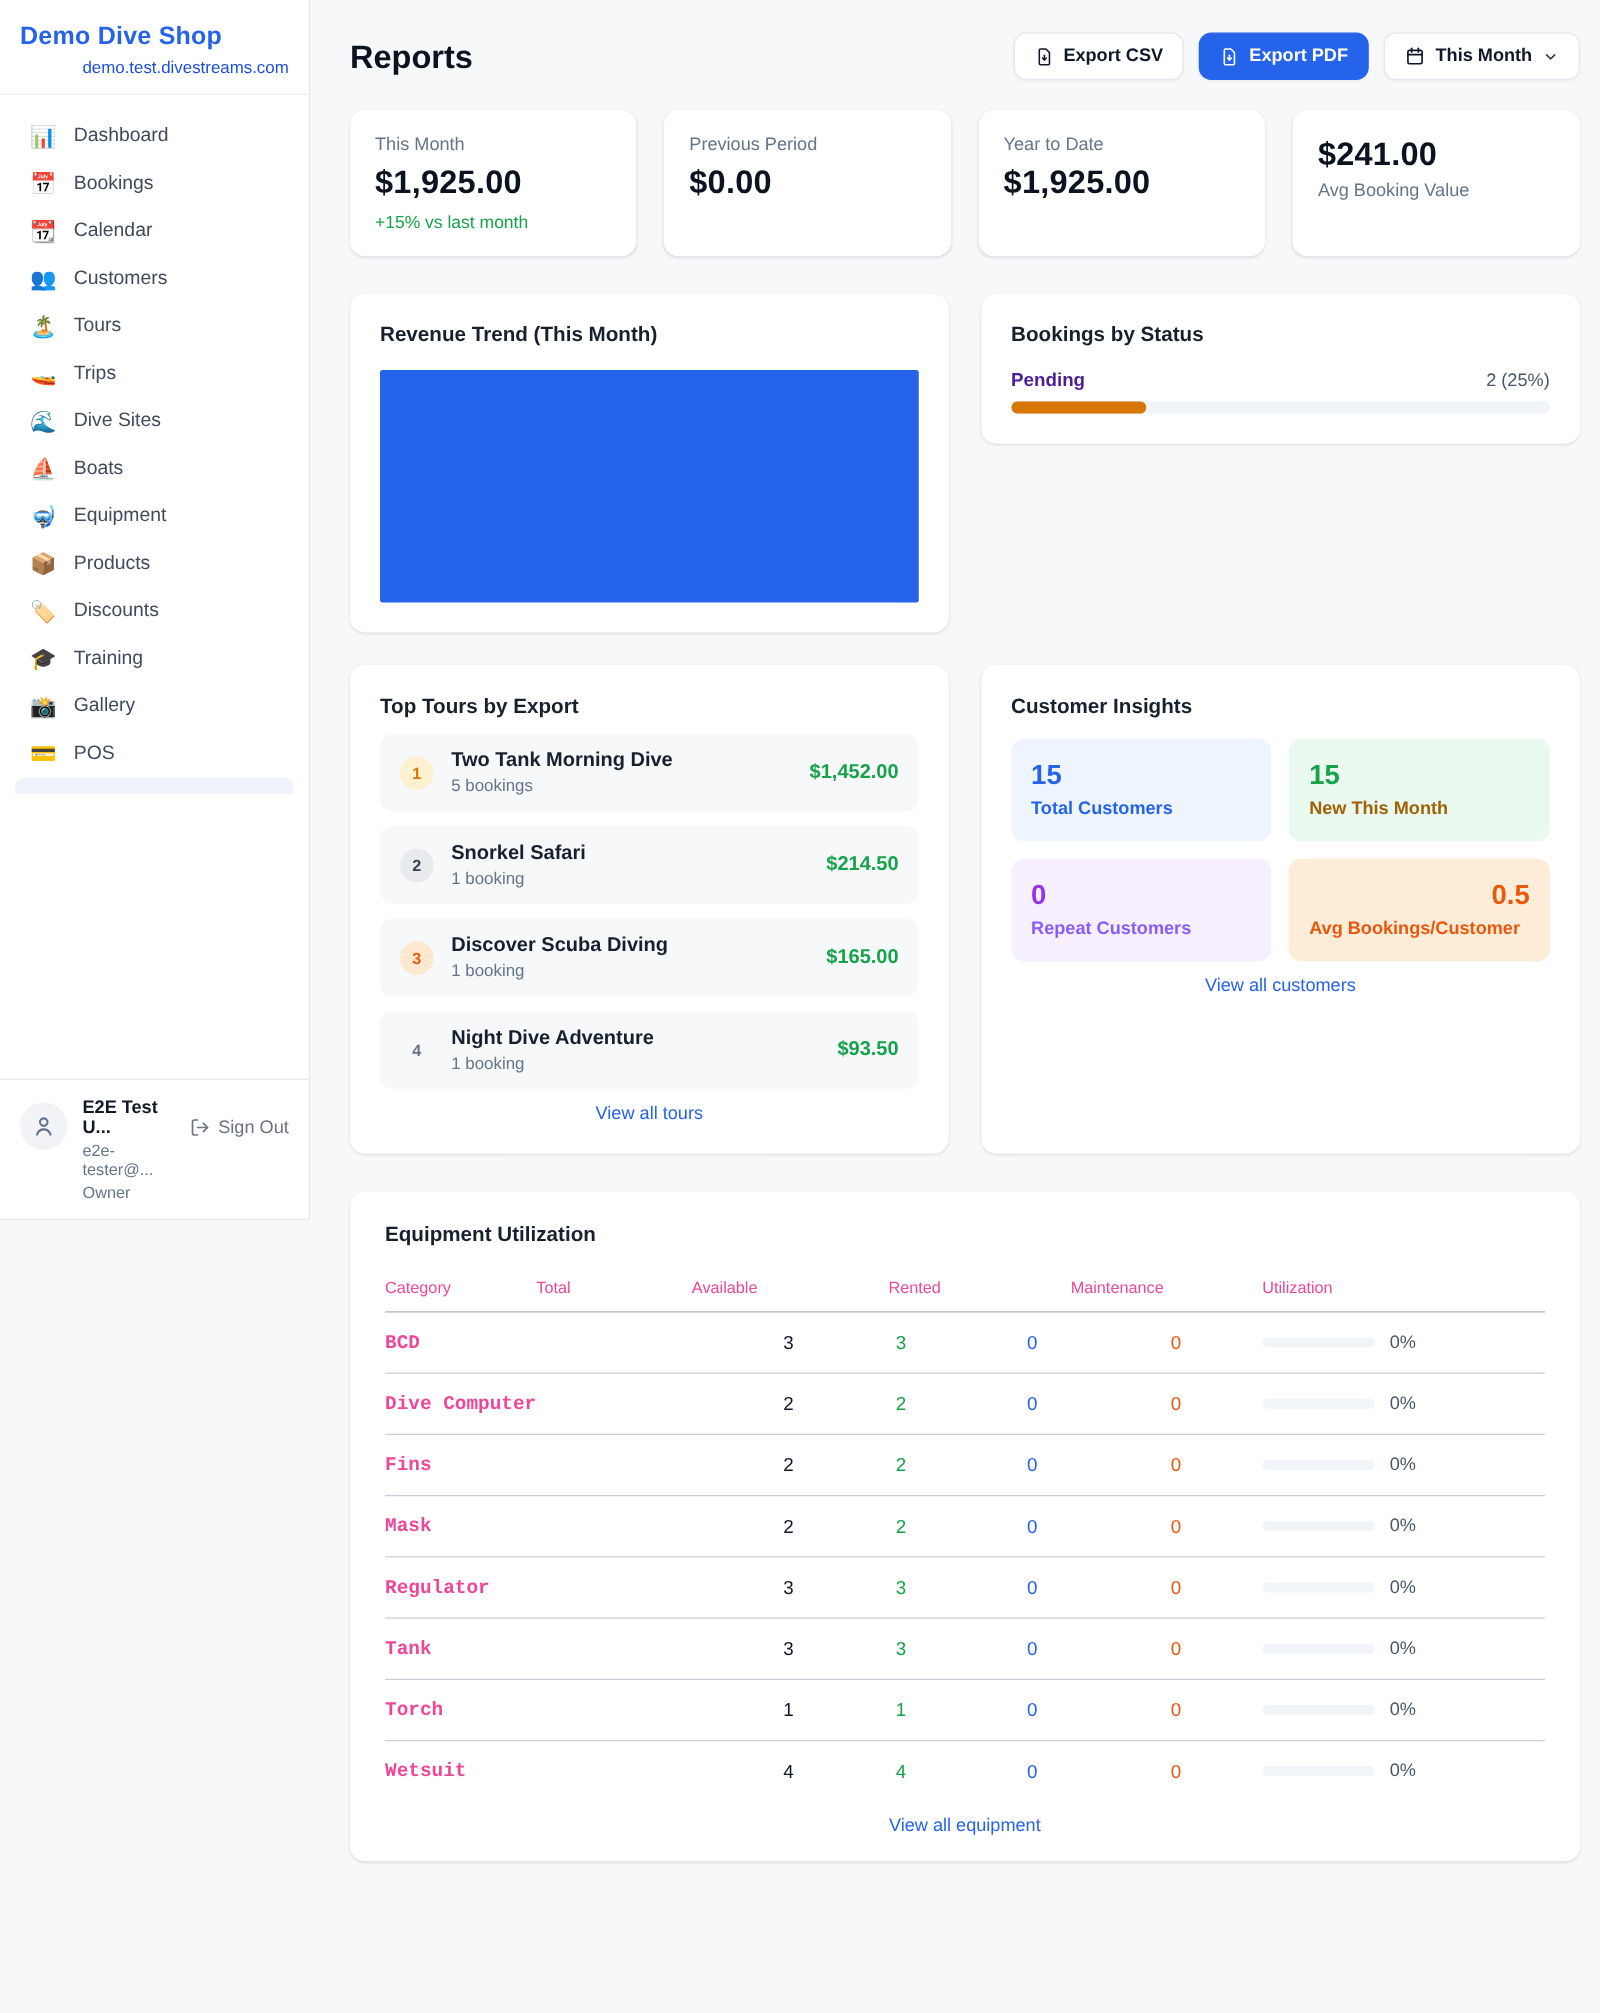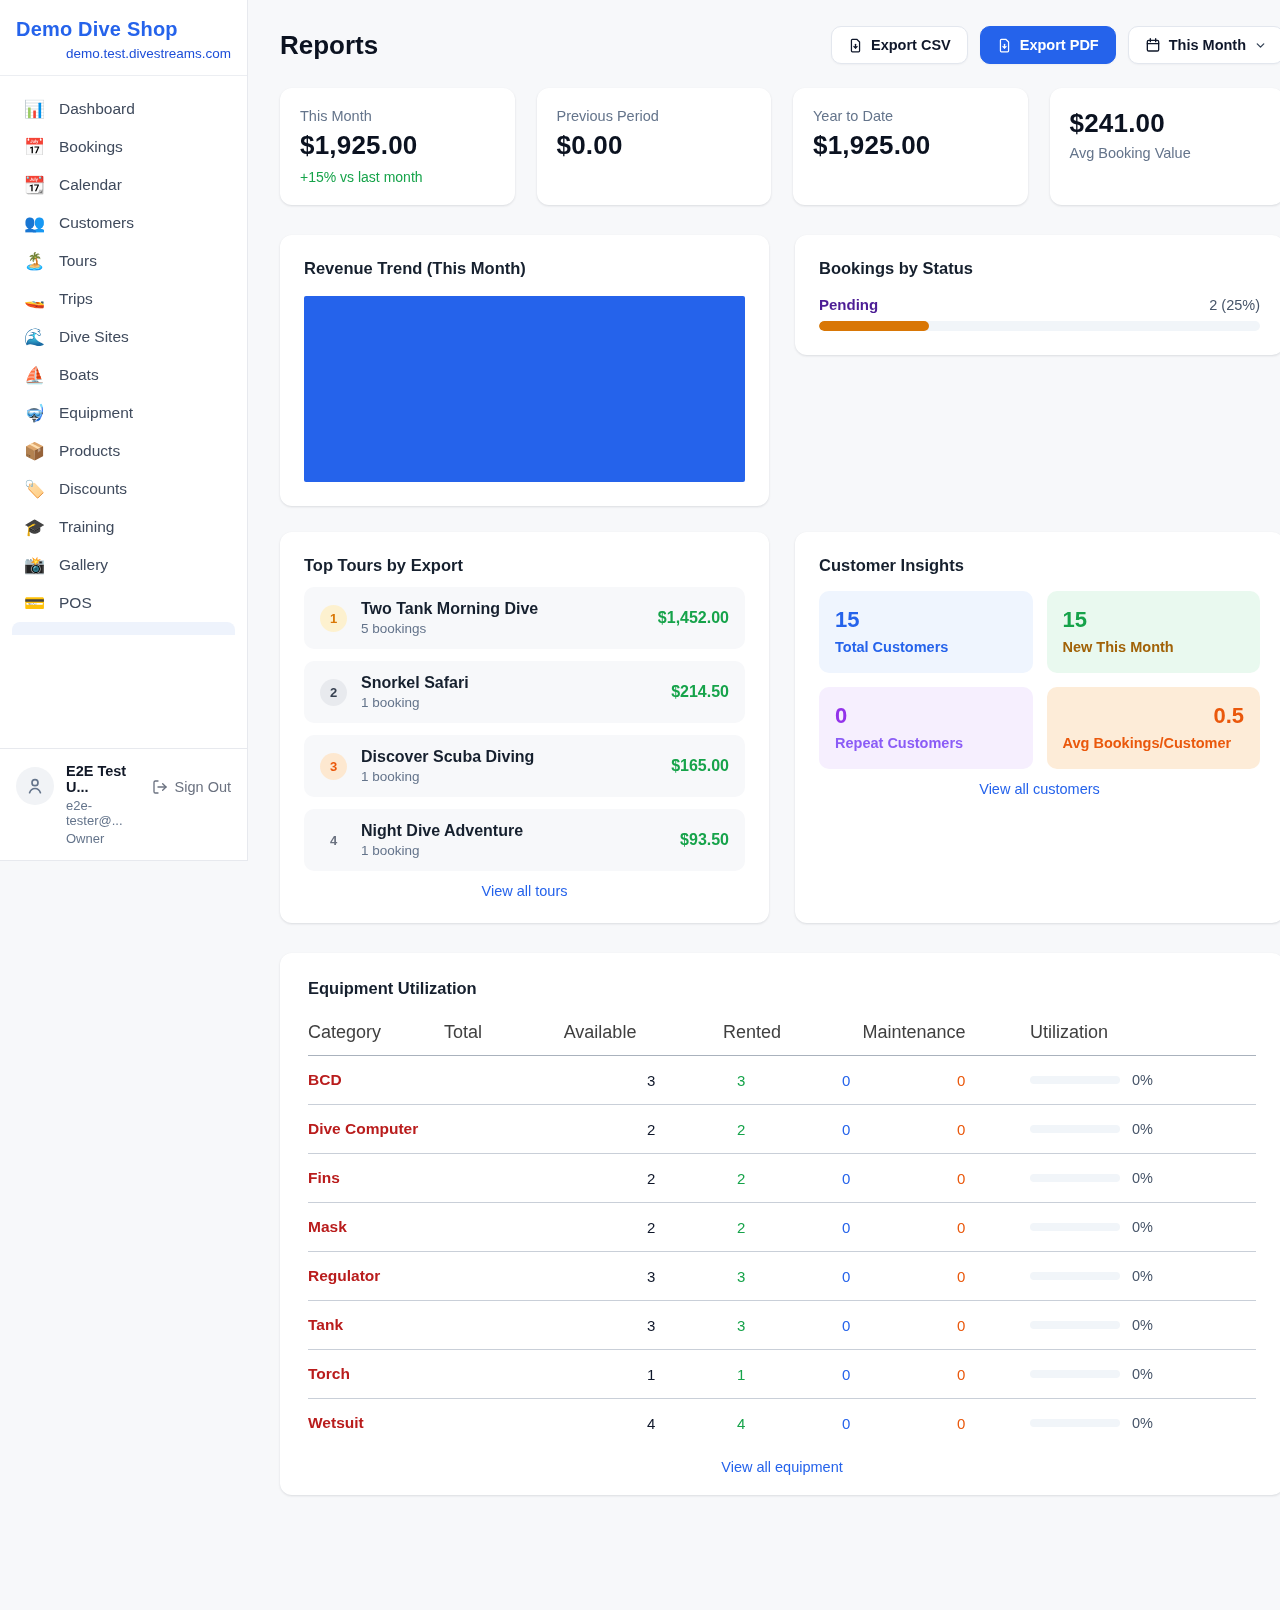--- a/index.html
+++ b/index.html
@@ -9,21 +9,21 @@
     background:#f7f8fa;
     color:#0f172a;
     overflow:hidden;
   }
   .app { display:flex; width:1280px; }
 
   
   .sidebar {
     width:248px; min-width:248px; background:#ffffff;
     border-right:1px solid #e7e9ee; border-bottom:1px solid #e7e9ee;
-    height:861px; display:flex; flex-direction:column;
+    height:976px; display:flex; flex-direction:column;
   }
   .brand { padding:18px 16px 14px 16px; border-bottom:1px solid #eceef2; }
   .brand-name { color:#2563eb; font-size:20px; font-weight:800; letter-spacing:.2px; }
   .brand-domain { color:#1d4ed8; font-size:13.5px; margin-top:5px;text-align:right; }
   .nav { padding:14px 12px 0 12px; flex:1; position:relative; overflow:hidden; }
   .nav-item {
     display:flex; align-items:center; gap:13px;
     padding:10px 12px; border-radius:8px; cursor:pointer;
     color:#3f4a5c; font-size:15.5px;
   }
@@ -126,27 +126,27 @@
   .tile-purple { background:#f6effe; } .tile-purple .tile-value{color:#9333ea;} .tile-purple .tile-label{color:#8b5cf6;}
   .tile-orange { background:#fdecd8; } .tile-orange .tile-value{color:#ea580c;text-align:right;} .tile-orange .tile-label{color:#ea580c;}
 
   
   .equip-card { margin-top:30px; padding:26px 28px 20px 28px; }
   .equip-table { width:100%; margin-top:14px; }
   .t-row {
     display:grid; grid-template-columns:1fr 70px 110px 100px 130px 230px;
     align-items:center;
   }
-  .t-head { color:#404040; font-size:18px; padding:10px 0 12px 0; border-bottom:1px solid #aab2bd;gap:47px; }
+  .t-head { color:#ec4899; font-size:13px; padding:10px 0 12px 0; border-bottom:1px solid #aab2bd;gap:47px; }
   .t-head > div { text-align:center; }
   .t-head .col-category { text-align:left; }
   .t-head .col-utilization { text-align:left; padding-left:4px; }
   .t-body-row { border-bottom:1px solid #c9cfd8; padding:15px 0; font-size:15px; }
   .t-body-row:last-of-type { border-bottom:none; }
-  .cell-category { font-size:15.5px; font-weight:600; color:#b91c1c; }
+  .cell-category { font-size:15.5px; font-weight:600; color:#ec4899;font-family:Liberation Mono, monospace; }
   .cell-num { text-align:center; }
   .cell-total { color:#0f172a; }
   .cell-available { color:#16a34a; }
   .cell-rented { color:#2563eb; }
   .cell-maintenance { color:#ea580c; }
   .cell-util { display:flex; align-items:center; gap:12px; padding-left:4px; }
   .util-track { width:90px; height:8px; border-radius:999px; background:#f1f5f9; overflow:hidden; }
   .util-fill { height:100%; border-radius:999px; background:#2563eb; }
   .util-pct { font-size:14.5px; color:#475569; }
 </style>

